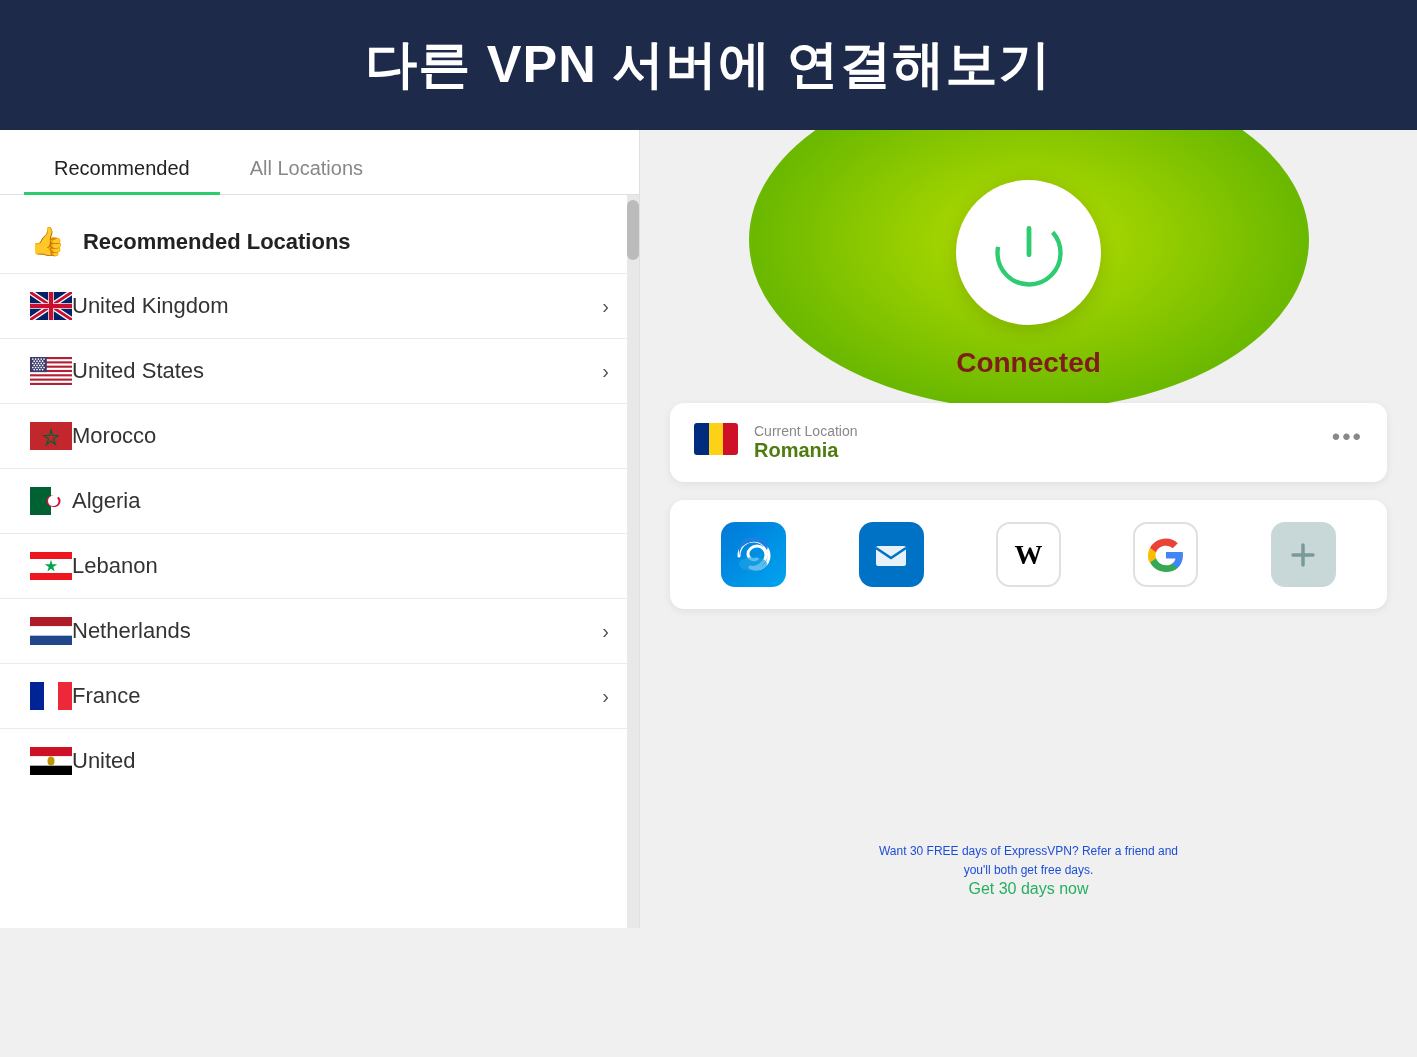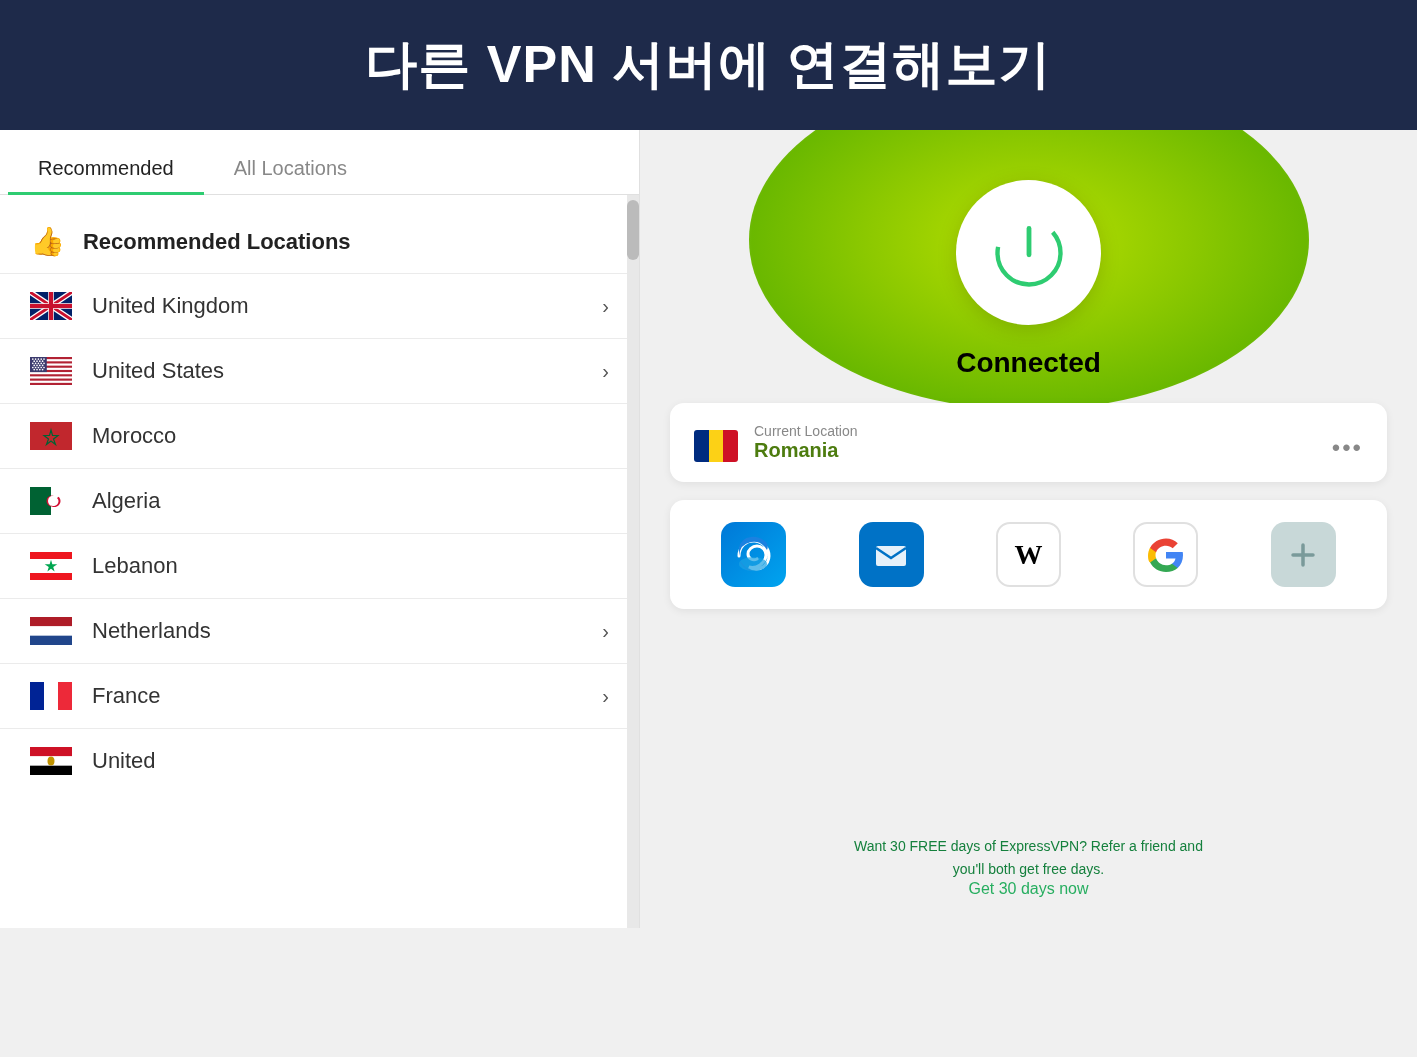--- a/index.html
+++ b/index.html
@@ -49,21 +49,21 @@
       display: flex;
       flex-direction: column;
       border-right: 1px solid #e0e0e0;
       position: relative;
     }
 
     
     .tabs {
       display: flex;
       border-bottom: 1px solid #e0e0e0;
-      padding: 0 8px;
+      padding: 0 24px;
       height: 65px;
       align-items: flex-end;
     }
     .tab {
       padding: 0 30px 12px 30px;
       font-size: 20px;
       cursor: pointer;
       color: #888;
       border-bottom: 3px solid transparent;
       margin-bottom: -1px;
@@ -96,21 +96,20 @@
       font-weight: 700;
       color: #222;
     }
 
     .location-item {
       display: flex;
       align-items: center;
       padding: 18px 30px;
       border-top: 1px solid #ebebeb;
       cursor: pointer;
-      gap: 20px;
       transition: background 0.1s;
     }
 
     .location-name {
       font-size: 22px;
       color: #333;
       flex: 1;
     }
 
     .chevron {
@@ -185,35 +184,35 @@
     }
 
     .power-icon {
       width: 70px;
       height: 70px;
     }
 
     .connected-text {
       font-size: 28px;
       font-weight: 700;
-      color: #000000;
+      color: #7f1d1d;
       margin-top: 22px;
       position: relative;
       z-index: 1;
     }
 
     
     .current-location-card {
       background: #fff;
       border-radius: 14px;
       padding: 20px 24px;
       margin: 24px 30px 0 30px;
       width: calc(100% - 60px);
       display: flex;
-      align-items: flex-end;
+      align-items: flex-start;
       gap: 16px;
       box-shadow: 0 2px 8px rgba(0,0,0,0.07);
       position: relative;
       z-index: 1;
     }
 
     .romania-flag {
       width: 44px;
       height: 32px;
       display: flex;
@@ -302,22 +301,22 @@
     
     .referral-footer {
       position: absolute;
       bottom: 30px;
       left: 0;
       right: 0;
       text-align: center;
       z-index: 1;
     }
     .referral-text {
-      font-size: 14px;
-      color: #15803d;
+      font-size: 12px;
+      color: #1d4ed8;
       line-height: 1.6;
     }
     .referral-link {
       font-size: 16px;
       color: #27ae60;
       cursor: pointer;
       font-weight: 500;
     }
 
     

